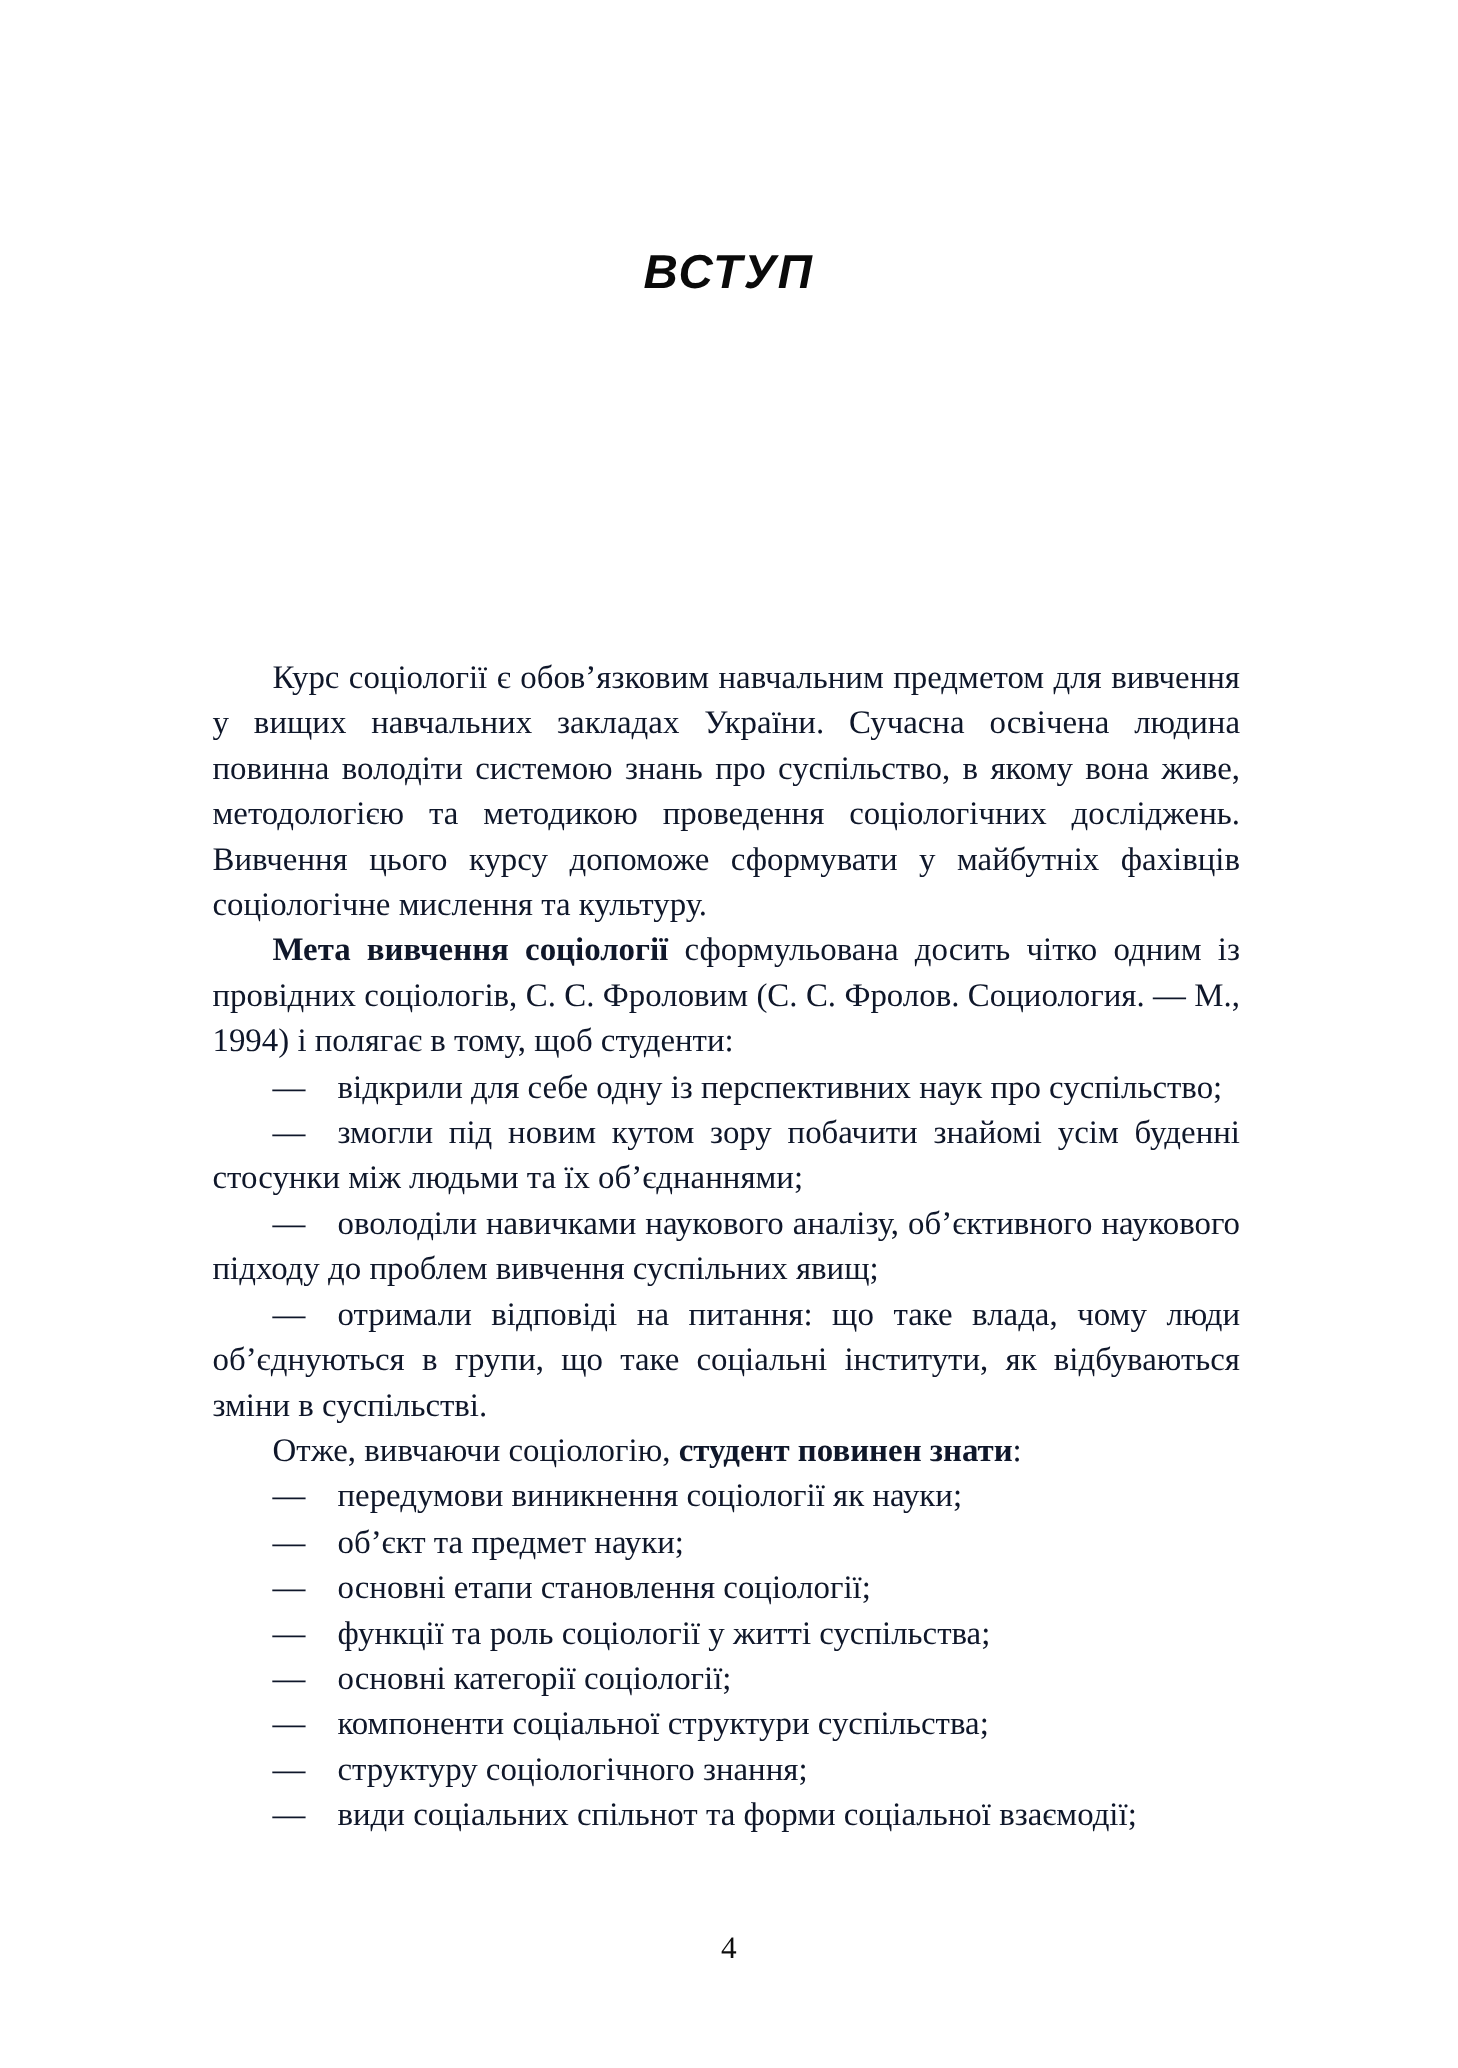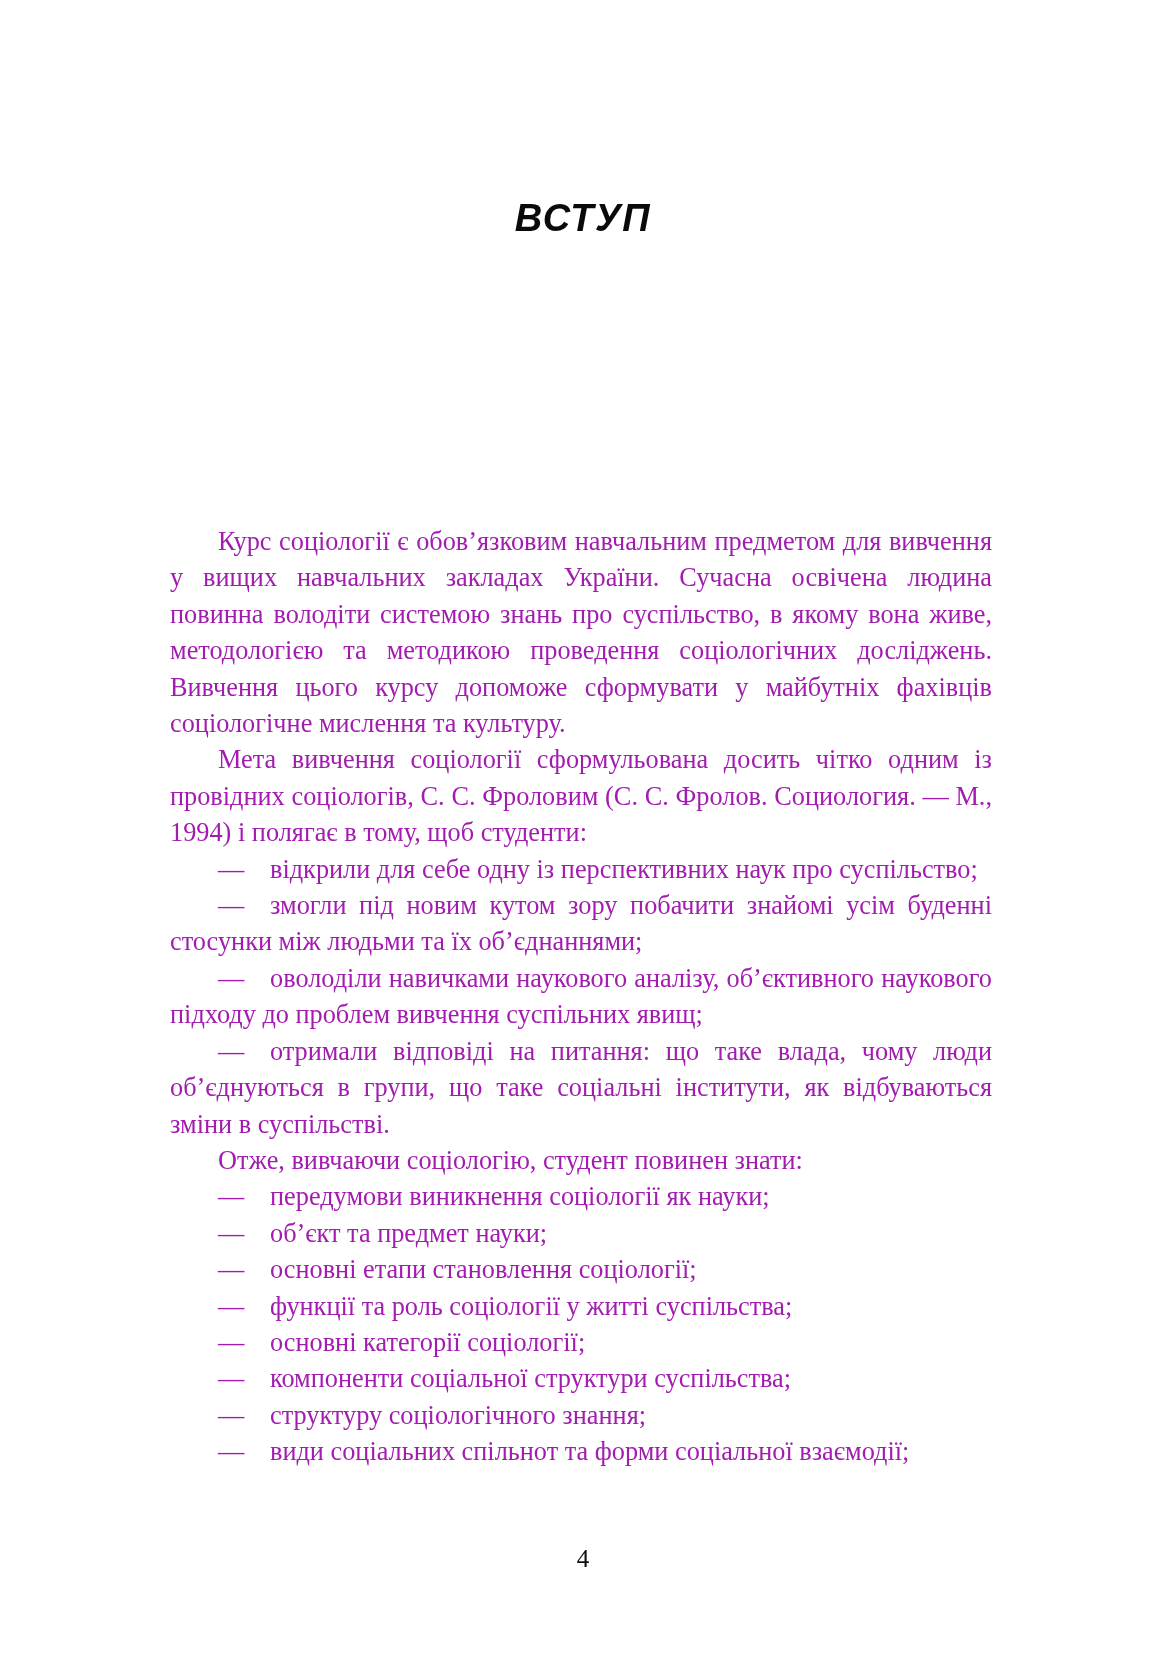--- a/index.html
+++ b/index.html
@@ -34,21 +34,21 @@
 
   
   .text-block {
     position: absolute;
     left: 170px;
     top: 524px;
     width: 822px;
     font-family: "Liberation Serif", "DejaVu Serif", serif;
     font-size: 26.3px;
     line-height: 36.4px;
-    color: #a21caf;
+    color: #0f172a;
     text-align: justify;
     text-justify: inter-word;
   }
 
   .para {
     margin: 0;
     text-indent: 48px;
     text-align: justify;
     hyphens: manual;
   }
@@ -68,21 +68,21 @@
   .bullet .lead {
     display: inline-block;
     width: 48px;
   }
   .bullet .dash {
     display: inline-block;
     width: 52px;
   }
 
   b.strong {
-    font-weight: normal;
+    font-weight: bold;
   }
 
   
   .page-number {
     position: absolute;
     left: 0;
     top: 1545px;
     width: 1166px;
     text-align: center;
     font-family: "Liberation Serif", "DejaVu Serif", serif;

